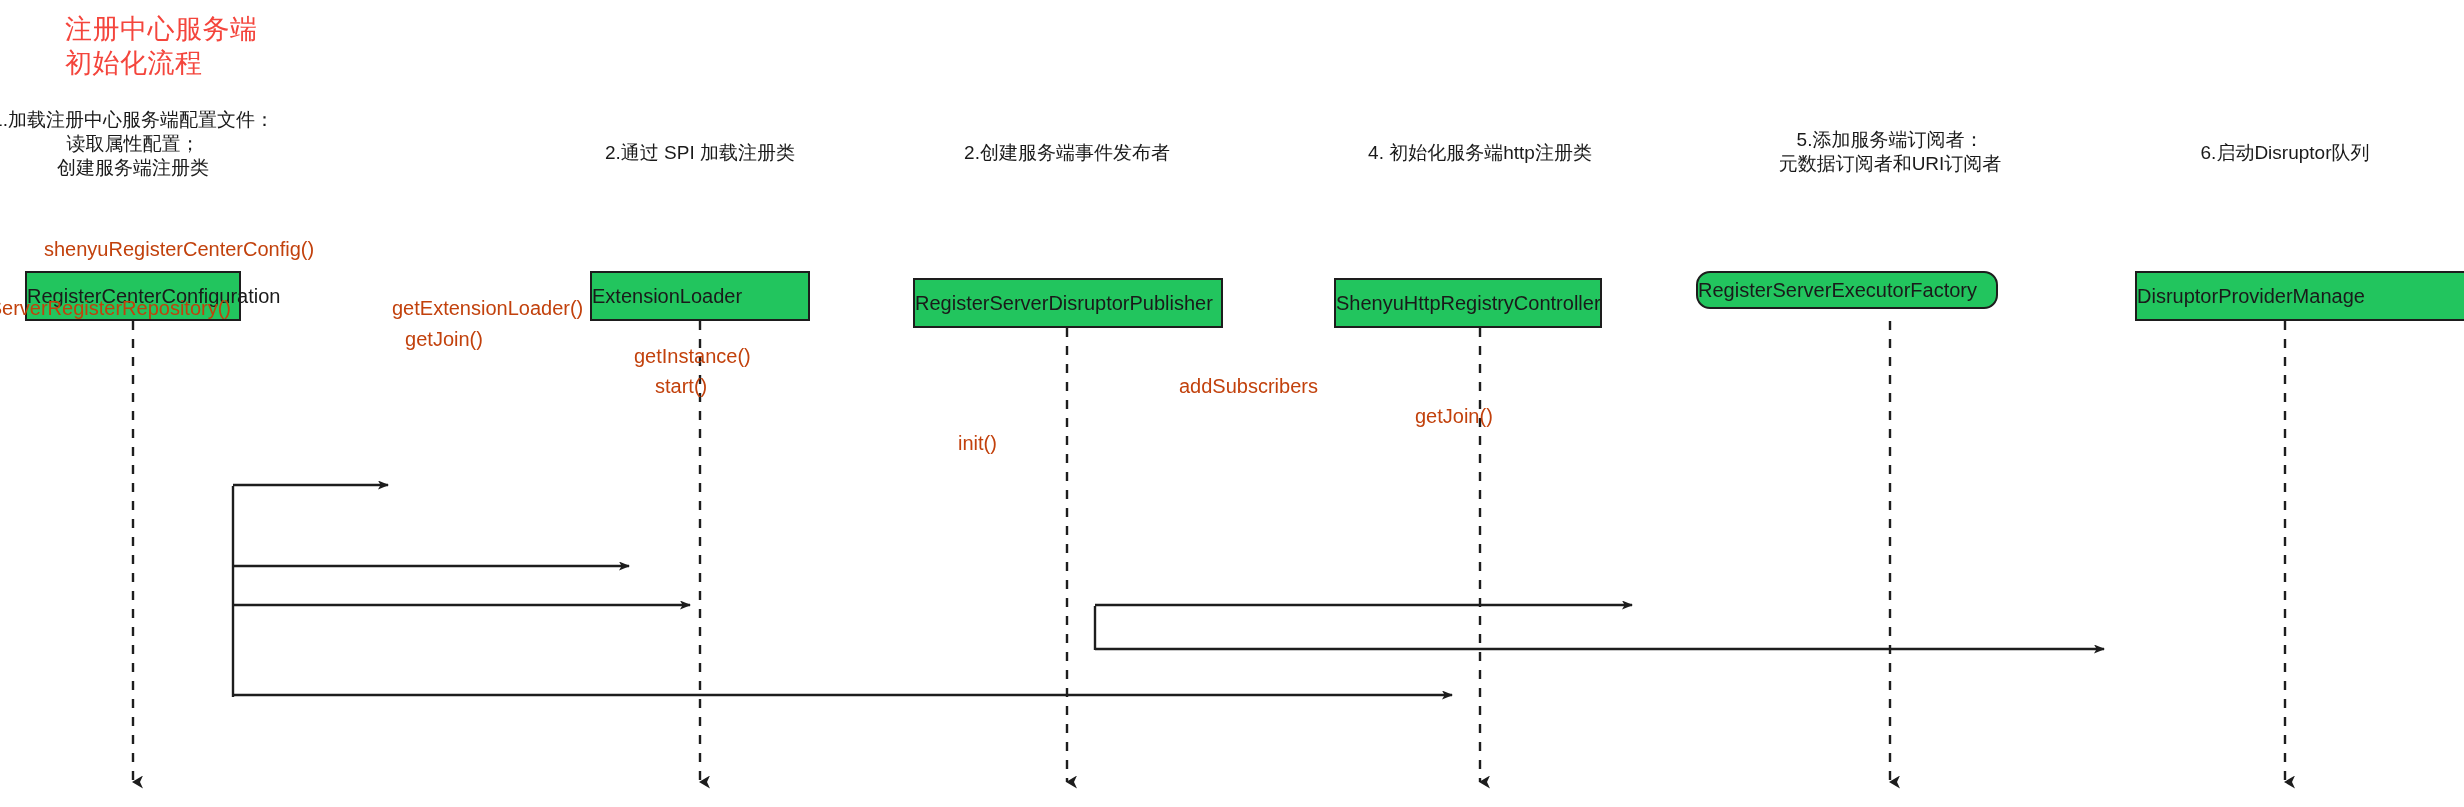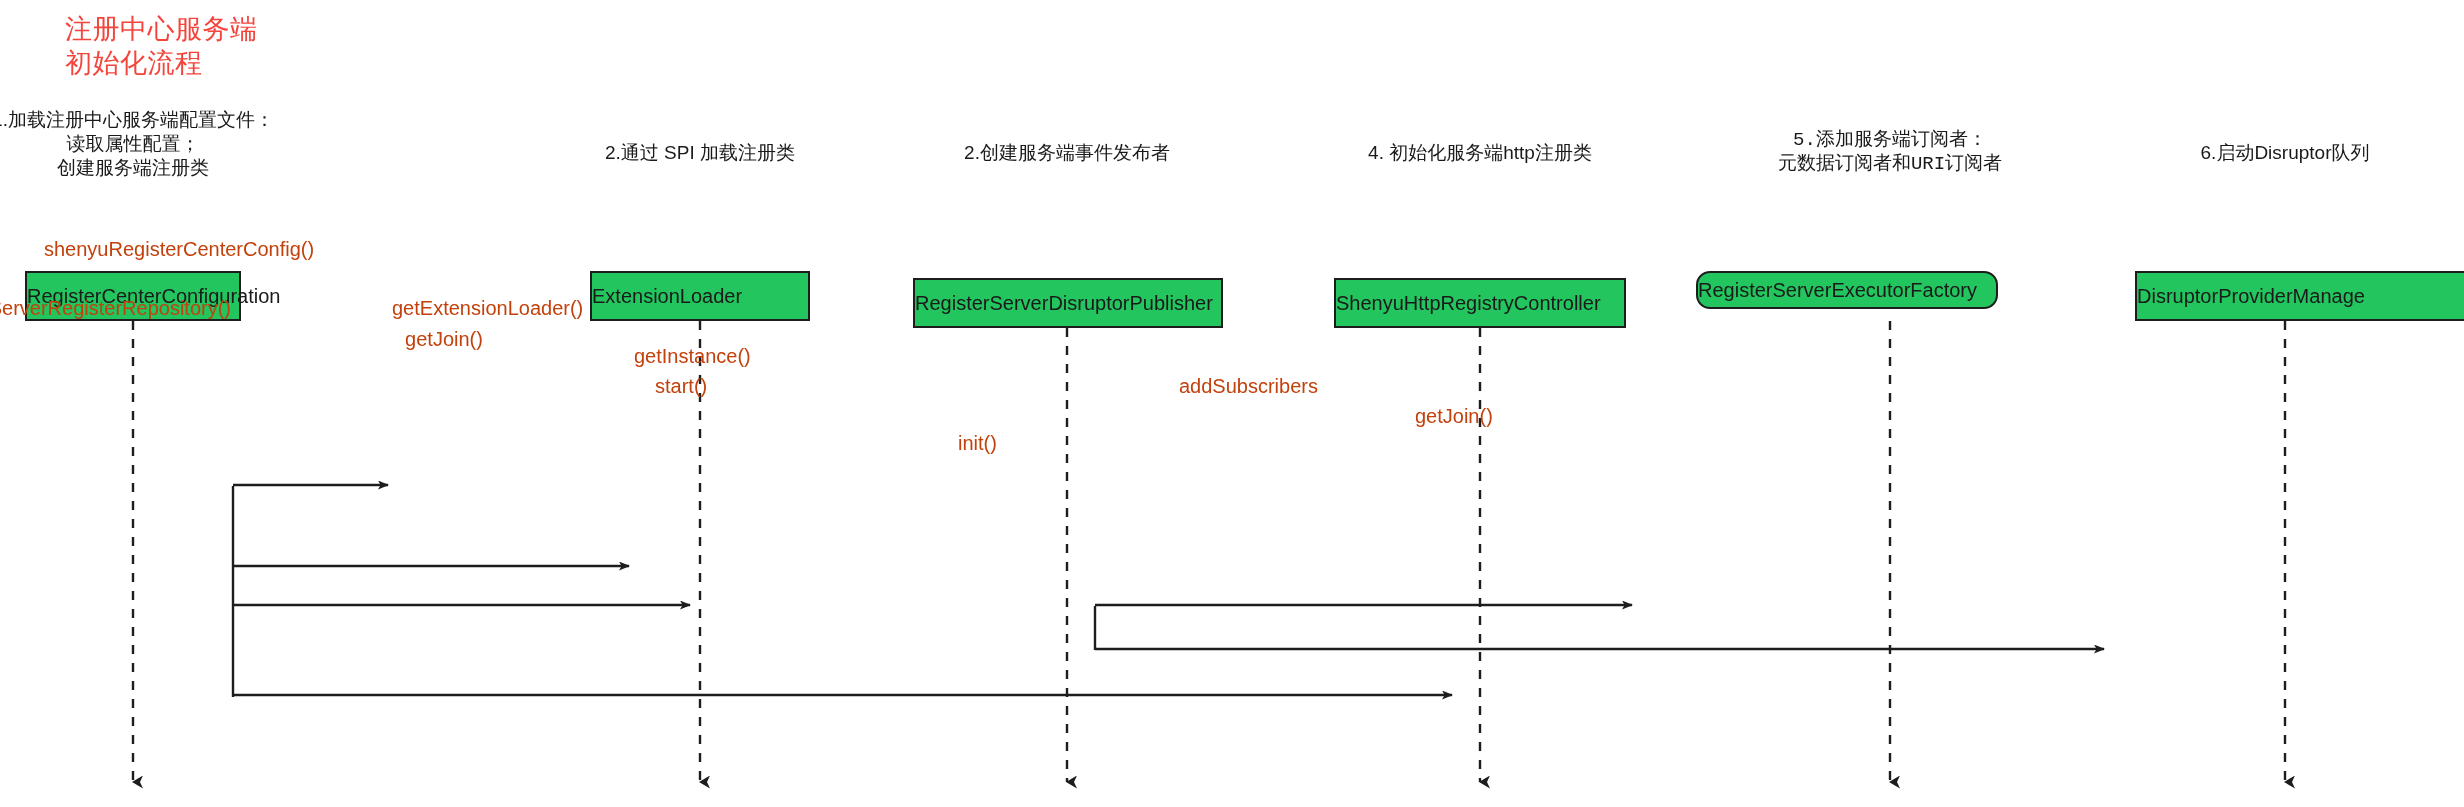--- a/index.html
+++ b/index.html
@@ -121,37 +121,37 @@
 
   <div class="diagram-title" style="left:65px; top:12px;">注册中心服务端</div>
   <div class="diagram-title" style="left:65px; top:46px;">初始化流程</div>
 
   <div class="note-label" style="left:133px; top:108px;">1.加载注册中心服务端配置文件：
 读取属性配置；
 创建服务端注册类</div>
   <div class="note-label" style="left:700px; top:141px;">2.通过 SPI 加载注册类</div>
   <div class="note-label" style="left:1067px; top:141px;">2.创建服务端事件发布者</div>
   <div class="note-label" style="left:1480px; top:141px;">4. 初始化服务端http注册类</div>
-  <div class="note-label" style="left:1890px; top:128px;font-family:Liberation Mono, monospace;">5.添加服务端订阅者：
+  <div class="note-label" style="left:1890px; top:128px;">5.添加服务端订阅者：
 元数据订阅者和URI订阅者</div>
   <div class="note-label" style="left:2285px; top:141px;">6.启动Disruptor队列</div>
 
   <div class="participant-box" style="left:25px; top:271px; width:216px; height:50px;">
     <span>RegisterCenterConfiguration</span>
   </div>
 
   <div class="participant-box" style="left:590px; top:271px; width:220px; height:50px;">
     <span>ExtensionLoader</span>
   </div>
 
   <div class="participant-box" style="left:913px; top:278px; width:310px; height:50px;">
     <span>RegisterServerDisruptorPublisher</span>
   </div>
 
-  <div class="participant-box" style="left:1334px; top:278px; width:292px; height:50px;">
+  <div class="participant-box" style="left:1334px; top:278px; width:268px; height:50px;">
     <span>ShenyuHttpRegistryController</span>
   </div>
 
   <div class="participant-box" style="left:1696px; top:271px; width:302px; height:38px;border-radius:14px;">
     <span>RegisterServerExecutorFactory</span>
   </div>
 
   <div class="participant-box" style="left:2135px; top:271px; width:348px; height:50px;">
     <span>DisruptorProviderManage</span>
   </div>

